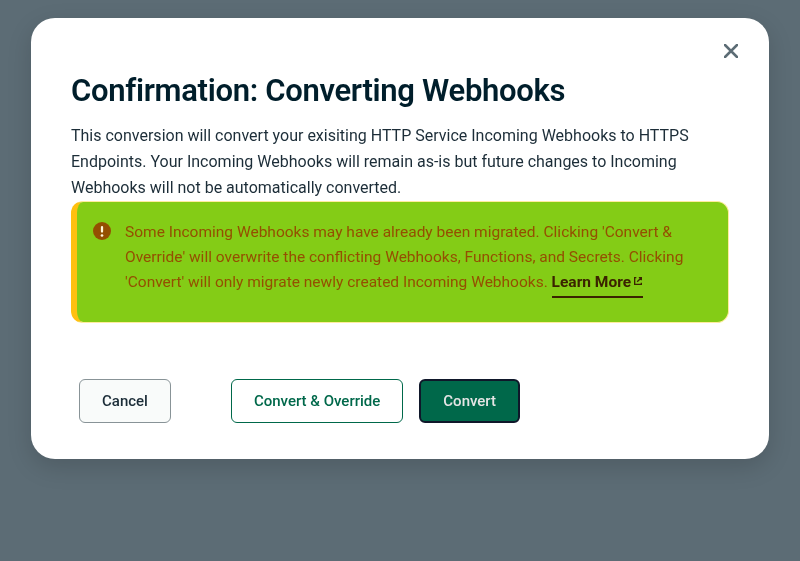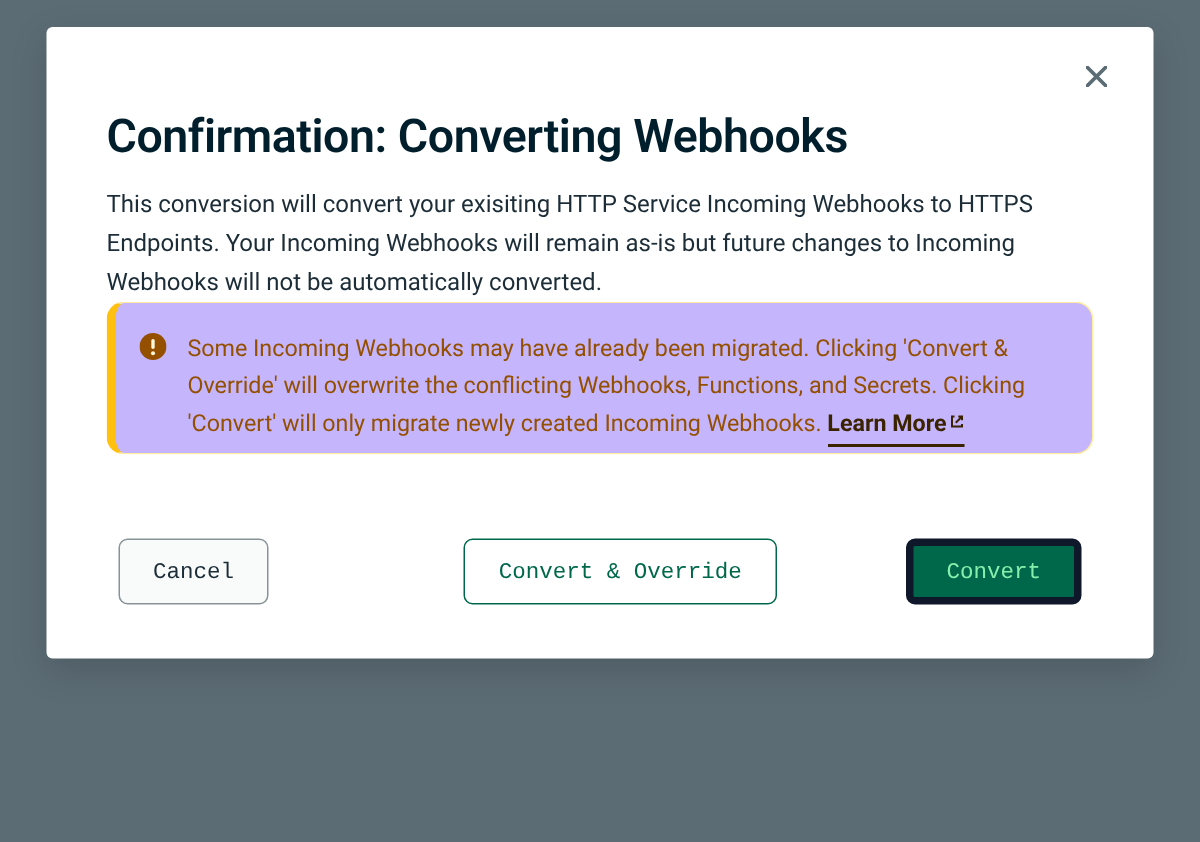--- a/index.html
+++ b/index.html
@@ -8,21 +8,21 @@
     height: 561px;
     background: #5c6c75;
     font-family: -apple-system, BlinkMacSystemFont, "Segoe UI", Roboto, Helvetica, Arial, sans-serif;
     display: flex;
     align-items: flex-start;
     justify-content: center;
     overflow: hidden;
   }
   .modal {
     background: #ffffff;
-    border-radius: 4px;
+    border-radius: 24px;
     width: 738px;
     margin-top: 18px;
     padding: 36px 0 36px 0;
     position: relative;
     box-shadow: 0 8px 24px rgba(0,0,0,0.15);
   }
   .close-btn {
     position: absolute;
     top: 20px;
     right: 24px;
@@ -48,26 +48,26 @@
     margin-bottom: 14px;
     margin-top: 18px;
   }
   .modal-desc {
     font-size: 16px;
     line-height: 1.62;
     color: #1c2d38;
   }
   .callout {
     margin: 0 40px;
-    background: #c4b5fd;
+    background: #84cc16;
     border: 1px solid #ffec9e;
     border-left: 6px solid #ffc010;
     border-radius: 12px;
     display: flex;
-    padding: 18px 20px 4px 16px;
+    padding: 18px 20px 24px 16px;
     gap: 14px;
   }
   .callout-icon {
     flex: none;
     width: 18px;
     height: 18px;
     margin-top: 2px;
   }
   .callout-icon svg { width: 18px; height: 18px; display: block; }
   .callout-text {
@@ -81,25 +81,24 @@
     text-decoration: none;
     border-bottom: 2px solid #3b2300;
     padding-bottom: 1px;
     display: inline-flex;
     align-items: flex-start;
     gap: 2px;
   }
   .ext-icon { width: 10px; height: 10px; position: relative; top: -1px; }
   .footer {
     display: flex;
-    justify-content: space-between;
+    justify-content: flex-start;
     gap: 16px;
     padding: 0 48px;
     margin-top: 56px;
-    font-family: Liberation Mono, monospace;
   }
   .btn {
     height: 44px;
     padding: 0 22px;
     border-radius: 6px;
     font-size: 15px;
     font-weight: 500;
     cursor: pointer;
     display: inline-flex;
     align-items: center;
@@ -111,22 +110,22 @@
     color: #1c2d38;
   }
   .btn-outline {
     background: #ffffff;
     border: 1px solid #00684a;
     color: #00684a;
     margin-left: 44px;
   }
   .btn-primary {
     background: #00684a;
-    border: 5px solid #0f172a;
-    color: #86efac;
+    border: 2px solid #0f172a;
+    color: #e5e5e5;
   }
 </style>
 </head>
 <body>
 
 <div class="modal">
 
   <button class="close-btn">
     <span>
       <svg viewBox="0 0 14 14" fill="currentColor">

